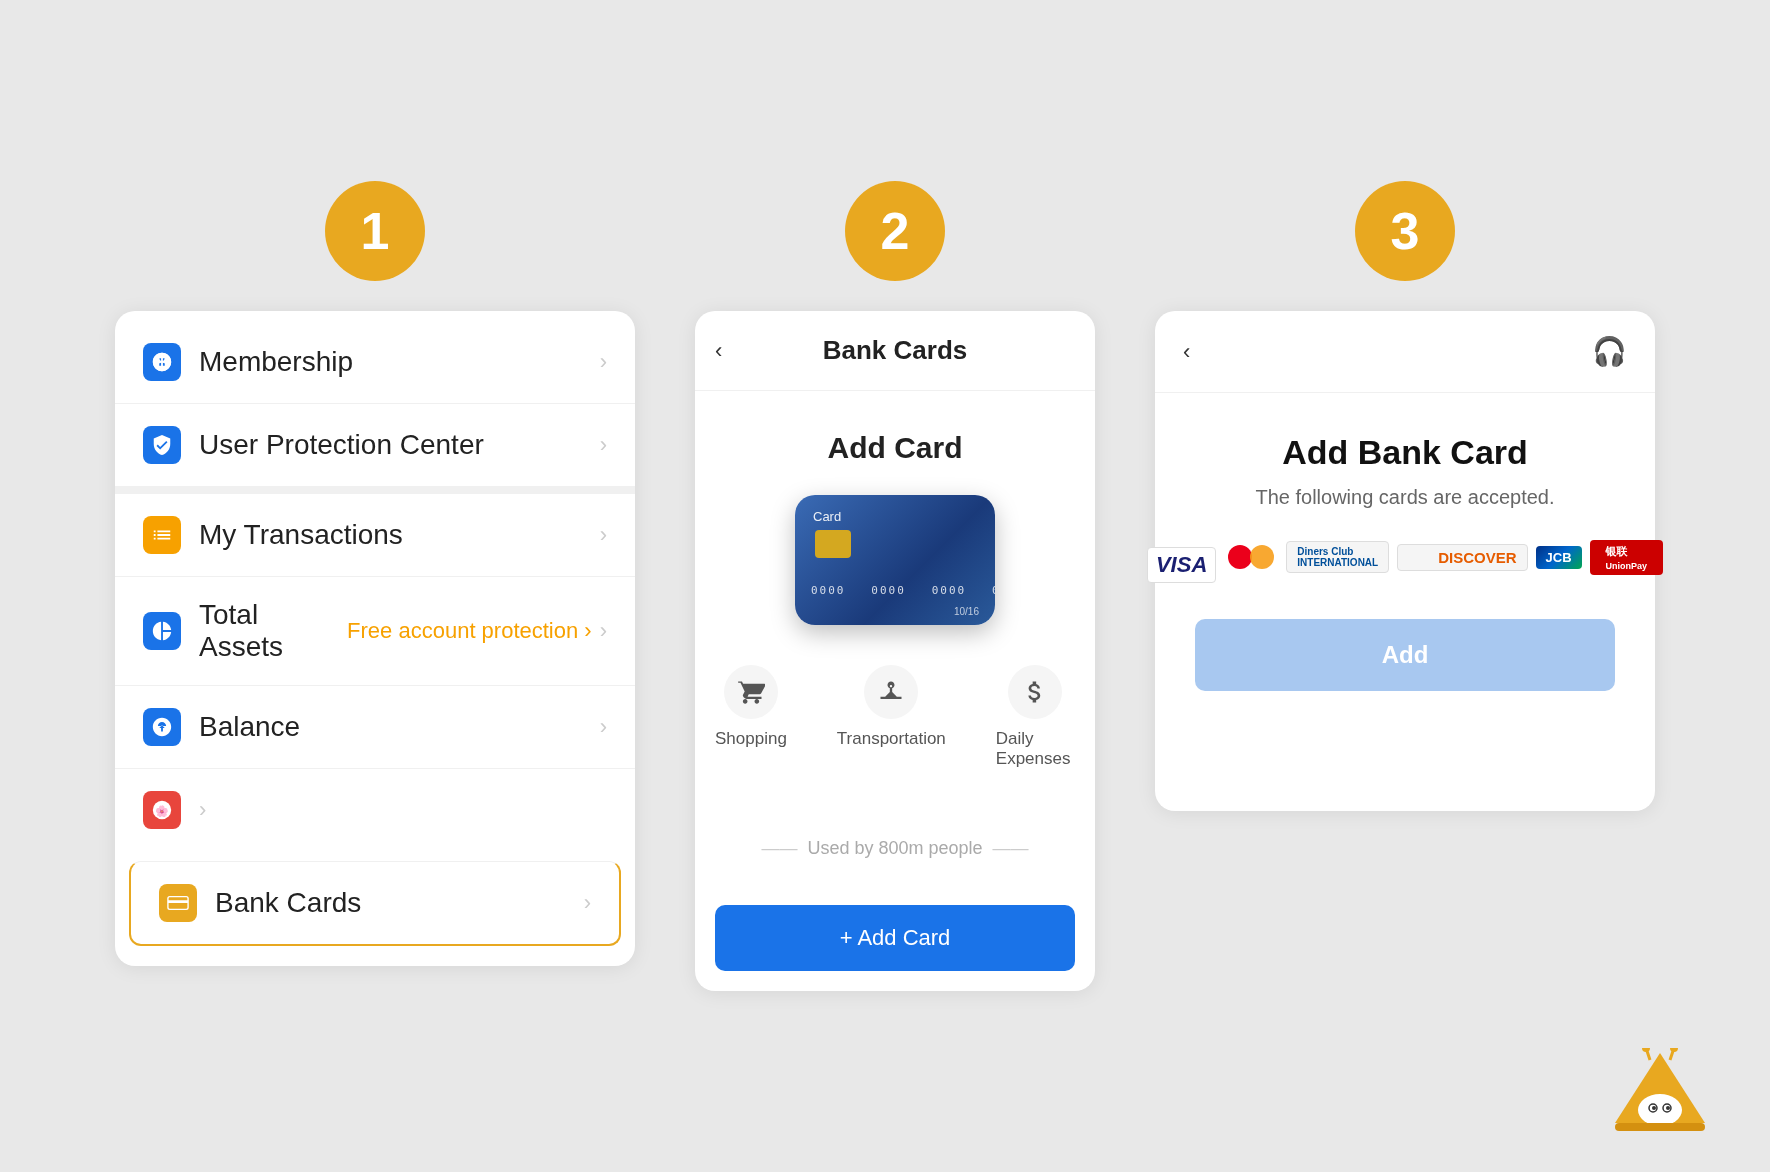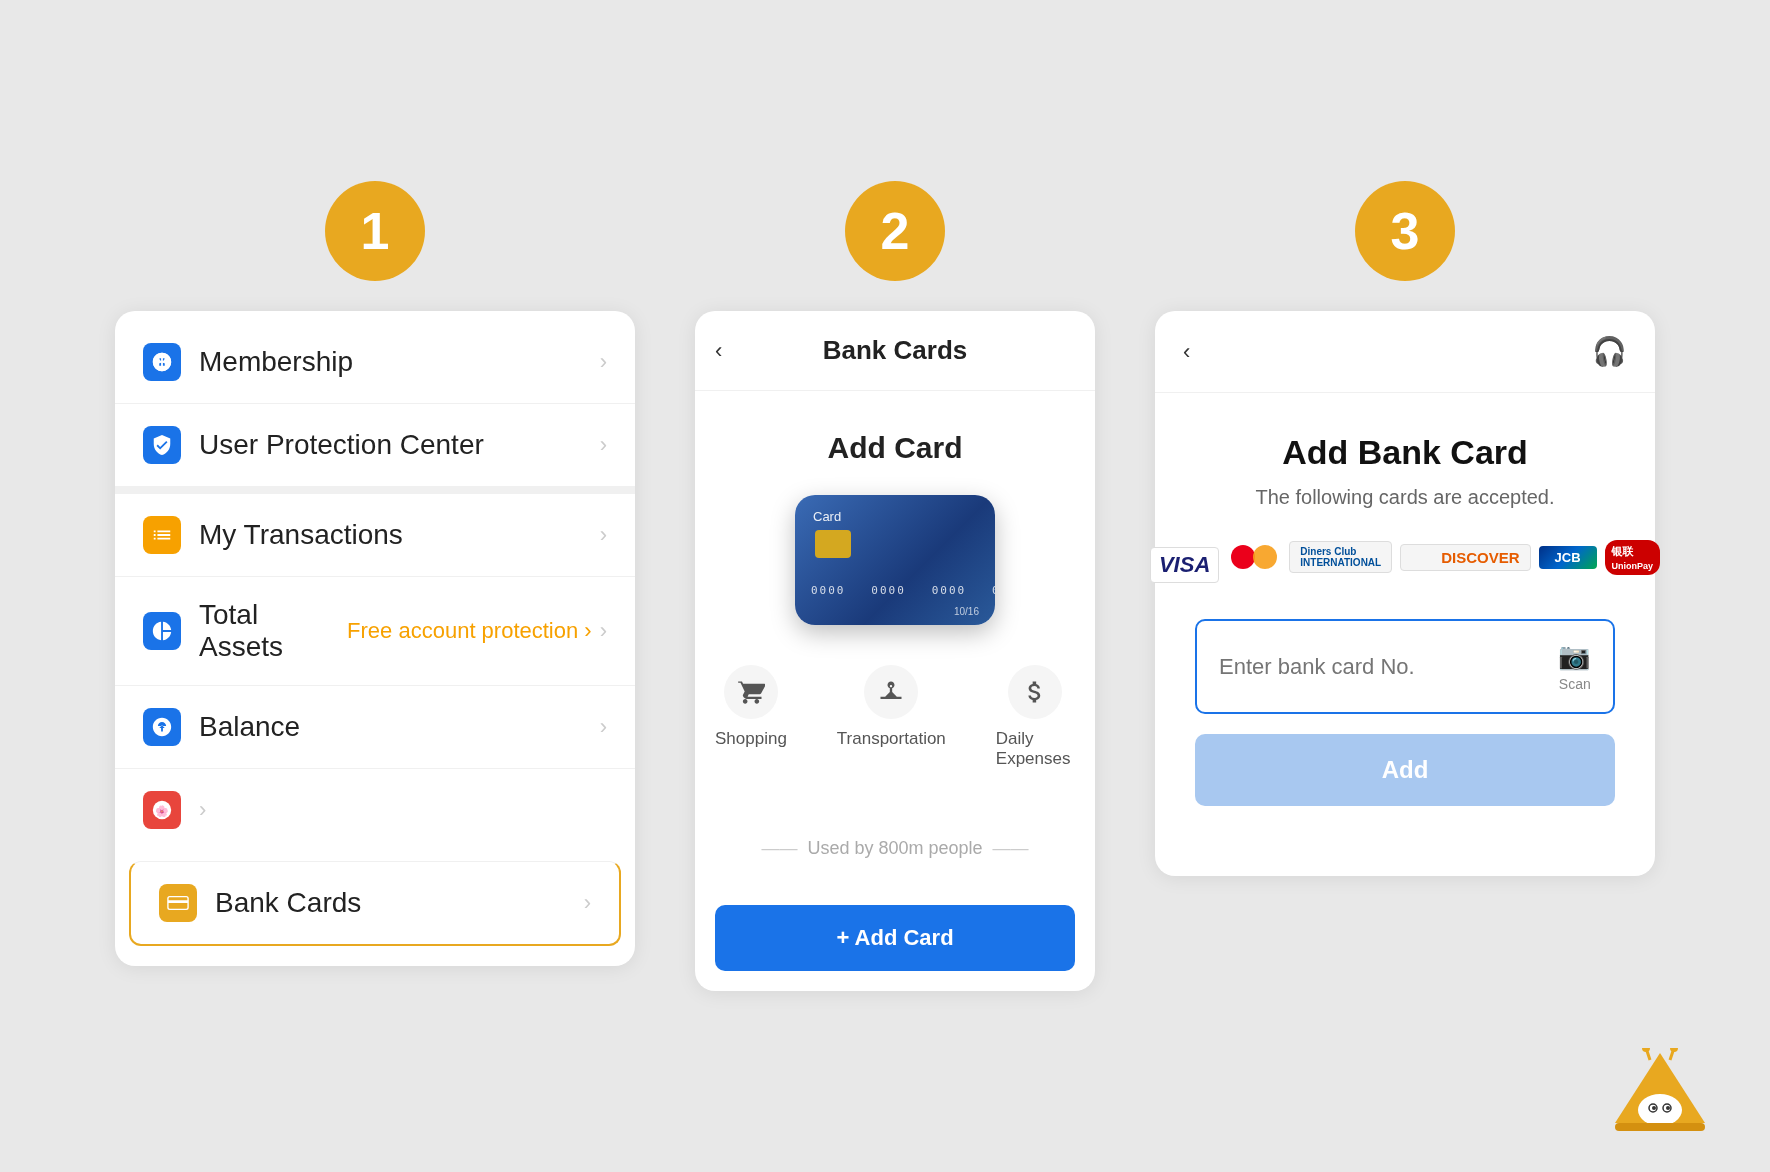--- a/index.html
+++ b/index.html
@@ -249,21 +249,21 @@
 
     .add-card-btn {
       background: #1a73e8;
       color: white;
       border: none;
       border-radius: 10px;
       padding: 20px 8px;
       width: calc(100% - 40px);
       margin: 0 20px;
       font-size: 22px;
-      font-weight: 700;
+      font-weight: 400;
       cursor: pointer;
       display: flex;
       align-items: center;
       justify-content: center;
       gap: 8px;
     }
 
     
     .panel-add-card {
       background: white;
@@ -349,31 +349,31 @@
       font-size: 15px;
       font-weight: 700;
       padding-left: 40px;
     }
 
     .brand-jcb {
       background: linear-gradient(135deg, #003087, #0066cc, #00a651);
       color: white;
       font-size: 13px;
       font-weight: 800;
-      padding: 4px 16px;
+      padding: 4px 10px;
       border-radius: 4px;
     }
 
     .brand-union {
       background: #cc0000;
       color: white;
       font-size: 11px;
       font-weight: 700;
-      padding: 4px 7px;
-      border-radius: 12px;
+      padding: 4px 16px;
+      border-radius: 4px;
     }
 
     .input-container {
       width: 100%;
       border: 2px solid #1a73e8;
       border-radius: 10px;
       padding: 20px 22px;
       display: flex;
       align-items: center;
       justify-content: space-between;
@@ -596,27 +596,20 @@
           <div style="position:relative; width:46px; height:30px; margin: 0 4px;">
             <div style="position:absolute; left:0; top:50%; transform:translateY(-50%); width:24px; height:24px; border-radius:50%; background:#eb001b;"></div>
             <div style="position:absolute; right:0; top:50%; transform:translateY(-50%); width:24px; height:24px; border-radius:50%; background:#f79e1b; opacity:0.9;"></div>
           </div>
           <div class="brand-tag brand-diners" style="font-size:10px; color:#004f9a;">Diners Club<br>INTERNATIONAL</div>
           <div class="brand-tag brand-discover">DISCOVER</div>
           <div class="brand-jcb">JCB</div>
           <div class="brand-union" style="font-size:11px;">银联<br><span style="font-size:9px;">UnionPay</span></div>
         </div>
 
-        <div class="input-container">
-          <input class="card-input" type="text" placeholder="Enter bank card No." style="">
-          <div class="scan-btn">
-            <span class="scan-icon">📷</span>
-            <span class="scan-label">Scan</span>
-          </div>
-        </div>
 
         <button class="add-submit-btn">Add</button>
       </div>
     </div>
   </div>
 
 </div>
 
 <div class="mascot">
   <svg width="100" height="90" viewBox="0 0 100 90">

